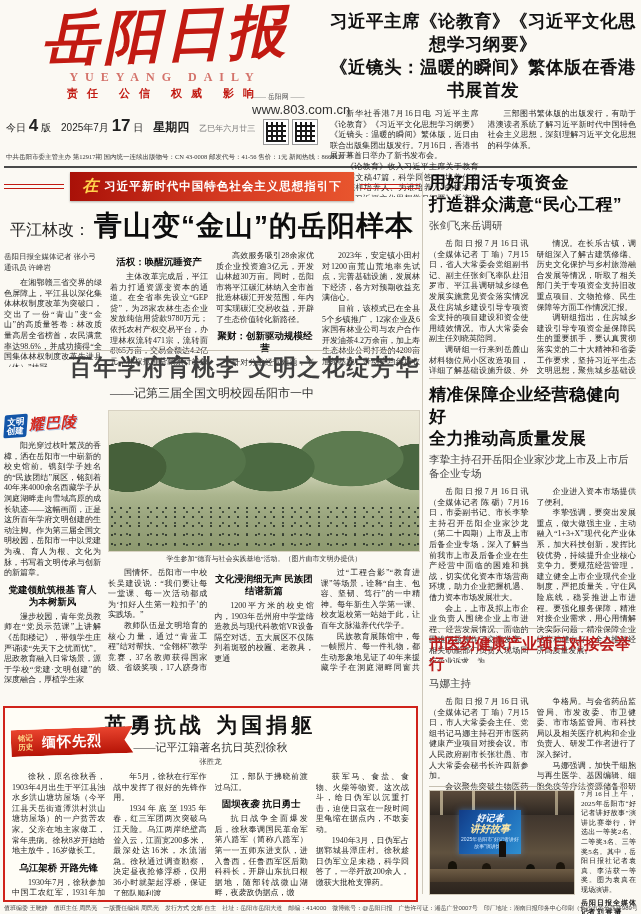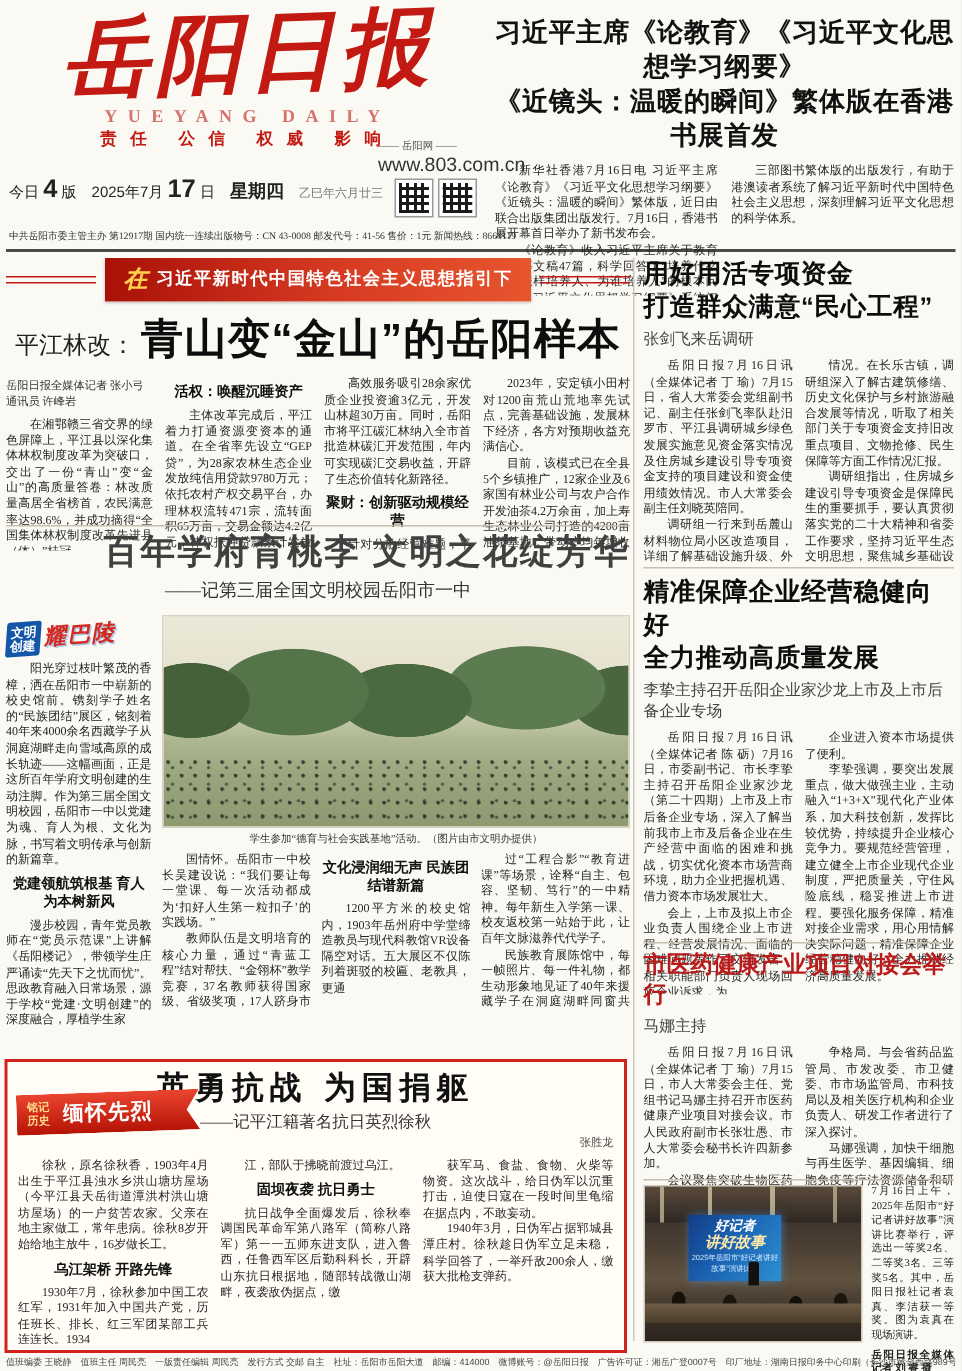--- a/index.html
+++ b/index.html
@@ -76,21 +76,21 @@
   .martyr{position:absolute;left:3px;top:706px;width:415px;height:196px;border:2px solid #d0231b;
           background:#fffdf6;box-sizing:border-box;padding:5px 7px 4px;}
   .m-ribbon{position:absolute;left:6px;top:20px;width:122px;height:27px;display:flex;align-items:center;gap:6px;
             padding:0 10px 0 7px;box-sizing:border-box;transform:rotate(-2deg);
             background:linear-gradient(180deg,#ea452f,#b51306);
             clip-path:polygon(0 0,100% 0,93% 50%,100% 100%,0 100%);box-shadow:1px 2px 3px rgba(0,0,0,.25);}
   .m-ribbon-small{width:18px;font:bold 7.5px/8.5px "Liberation Sans",sans-serif;color:#ffd98a;}
   .m-ribbon-big{font:bold 14px "Liberation Sans",sans-serif;color:#fff;letter-spacing:1px;white-space:nowrap;}
   .m-head{font:bold 21px/24px "DejaVu Serif",serif;text-align:center;letter-spacing:4px;color:#111;}
   .m-dek{text-align:center;font-size:11px;color:#333;margin-top:3px;}
-  .m-author{text-align:right;font-size:7.5px;color:#444;margin-top:2px;}
+  .m-author{text-align:center;font-size:7.5px;color:#444;margin-top:2px;}
   .m-cols{margin-top:5px;height:124px;gap:8px;}
   
   .vrule{position:absolute;left:422px;top:172px;height:722px;border-left:1px solid #cdc7b9;}
   .rail{position:absolute;left:429px;width:207px;}
   .r-head{font:bold 17px/22px "Liberation Sans","DejaVu Sans",sans-serif;color:#0d0d0d;letter-spacing:.5px;}
   .r-head2{font:bold 15.5px/20px "Liberation Sans","DejaVu Sans",sans-serif;color:#b91c1c;}
   .r-dek{font-size:10.5px;color:#444;margin-top:3px;}
   .r-body{margin-top:6px;gap:8px;}
   .fund-body{height:138px;}
   .ent-body{height:176px;}
@@ -284,20 +284,24 @@
       <div class="bcol">
         <div>
             <p class="para">徐秋，原名徐秋香，1903年4月出生于平江县浊水乡洪山塘坊屋场（今平江县天岳街道潭洪村洪山塘坊屋场）的一户贫苦农家。父亲在地主家做工，常年患病。徐秋8岁开始给地主放牛，16岁做长工。</p>
           </div>
         <div class="inline-sub">乌江架桥 开路先锋</div>
         <div>
             <p class="para">1930年7月，徐秋参加中国工农红军，1931年加入中国共产党，历任班长、排长、红三军团某部工兵连连长。1934</p>
           </div>
       </div>
       <div class="bcol">
+          <p class="para">年5月，徐秋在行军作战中发挥了很好的先锋作用。</p>
+          <p class="para">1934年底至1935年春，红三军团两次突破乌江天险。乌江两岸绝壁高耸入云，江面宽200多米，最深处达16米，水流湍急。徐秋通过调查勘察，决定昼夜抢修浮桥，仅用36小时就架起浮桥，保证了部队顺利渡</p>
+        </div>
+      <div class="bcol">
         <div>
             <p class="para">江，部队于拂晓前渡过乌江。</p>
           </div>
         <div class="inline-sub">固坝夜袭 抗日勇士</div>
         <div>
             <p class="para">抗日战争全面爆发后，徐秋奉调国民革命军第八路军（简称八路军）第一一五师东进支队，进入鲁西，任鲁西军区后勤科科长，开辟山东抗日根据地，随部转战微山湖畔，夜袭敌伪据点，缴</p>
           </div>
       </div>
       <div class="bcol">
           <p class="para">获军马、食盐、食物、火柴等物资。这次战斗，给日伪军以沉重打击，迫使日寇在一段时间里龟缩在据点内，不敢妄动。</p>

